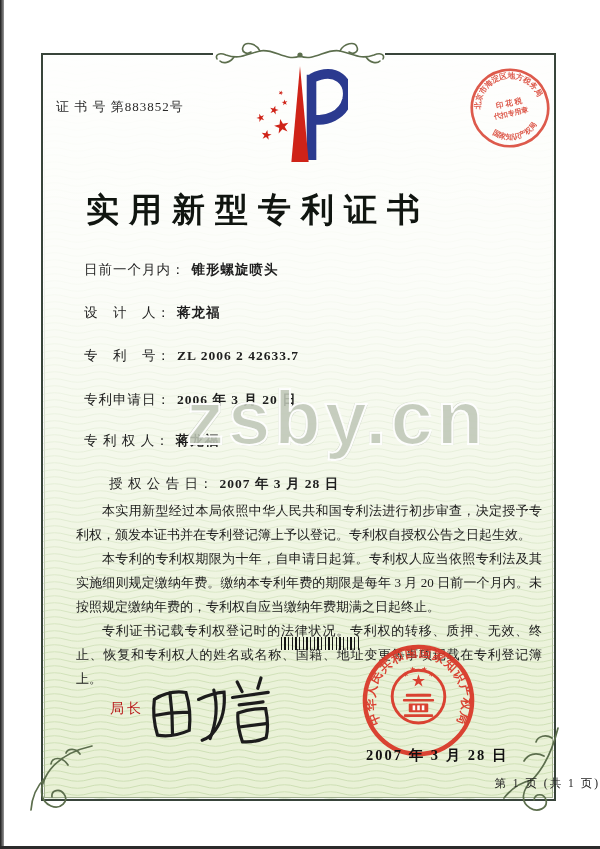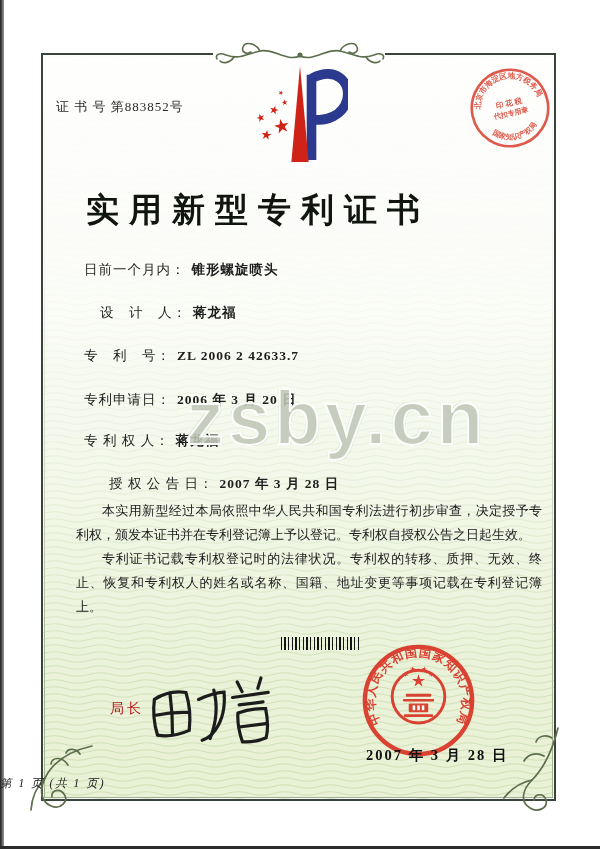--- a/index.html
+++ b/index.html
@@ -25,38 +25,38 @@
   .line-gap{left:213px;top:49px;width:172px;height:9px;background:#fff;z-index:2;}
   .ornament{z-index:3;}
   
   .cert-no{left:56px;top:98px;font-size:13px;letter-spacing:1px;z-index:4;color:#2a2a2a;}
   .logo{left:252px;top:60px;width:96px;height:108px;z-index:4;}
   .tax-stamp{left:468px;top:66px;width:84px;height:84px;z-index:5;transform:rotate(-12deg);opacity:.88;}
   .title{left:0;top:188px;width:516px;text-align:center;font-size:33px;font-weight:bold;
          letter-spacing:10px;z-index:4;color:#101510;}
   .row{left:84px;z-index:4;font-size:13.5px;letter-spacing:1px;white-space:nowrap;}
   .row .fv{font-weight:bold;margin-left:6px;}
-  .r0{top:261px;} .r1{top:304px;margin-left:16px;} .r2{top:347px;} .r3{top:391px;} .r4{top:432px;} .r5{top:475px;margin-left:25px;}
+  .r0{top:261px;} .r1{top:304px;} .r2{top:347px;} .r3{top:391px;} .r4{top:432px;} .r5{top:475px;margin-left:25px;}
   .watermark{
     left:186px;top:374px;z-index:7;font-family:"Liberation Sans","DejaVu Sans",sans-serif;
     font-size:76px;font-weight:bold;letter-spacing:4px;color:rgba(255,255,255,.18);
     -webkit-text-stroke:2px rgba(255,255,255,.95);
     text-shadow:1px 1px 0 rgba(175,185,165,.6),-1px -1px 0 rgba(175,185,165,.6);
   }
   .body-text{left:76px;top:499px;width:466px;z-index:4;}
   .body-text p{margin:0;font-size:13px;line-height:24px;text-indent:2em;text-align:justify;color:#1c1c1c;}
   .barcode{
     left:281px;top:637px;width:80px;height:13px;z-index:4;
     background:repeating-linear-gradient(90deg,#141414 0 1.5px,transparent 1.5px 3px,#141414 3px 5.5px,transparent 5.5px 7px,#141414 7px 8px,transparent 8px 11px);
   }
   .director{left:110px;top:700px;font-size:14px;letter-spacing:3px;z-index:4;color:#b91c1c;}
   .signature{left:146px;top:672px;width:140px;height:86px;z-index:4;}
   .main-seal{left:360px;top:642px;width:117px;height:117px;z-index:5;opacity:.92;}
   .seal-date{left:366px;top:746px;font-size:14.5px;font-weight:bold;letter-spacing:2px;z-index:6;color:#111;}
-  .footer{left:0;top:776px;width:600px;text-align:left;font-size:11.5px;letter-spacing:2px;z-index:4;color:#222;font-style:italic;}
+  .footer{left:0;top:776px;width:600px;text-align:right;font-size:11.5px;letter-spacing:2px;z-index:4;color:#222;}
   svg{display:block;}
 </style>
 </head>
 <body>
 
 <div class="abs edge-left"></div>
 <div class="abs edge-bottom"></div>
 
 <div class="abs frame"></div>
 <svg class="abs pat-svg" xmlns="http://www.w3.org/2000/svg">
@@ -139,20 +139,21 @@
 <div class="abs row r1"><span>设　计　人：</span><span class="fv">蒋龙福</span></div>
 <div class="abs row r2"><span>专　利　号：</span><span class="fv">ZL 2006 2 42633.7</span></div>
 <div class="abs row r3"><span>专利申请日：</span><span class="fv">2006 年 3 月 20 日</span></div>
 <div class="abs row r4"><span>专 利 权 人：</span><span class="fv">蒋龙福</span></div>
 <div class="abs row r5"><span>授 权 公 告 日：</span><span class="fv">2007 年 3 月 28 日</span></div>
 
 <div class="abs watermark">zsby.cn</div>
 
 <div class="abs body-text">
   <p>本实用新型经过本局依照中华人民共和国专利法进行初步审查，决定授予专利权，颁发本证书并在专利登记簿上予以登记。专利权自授权公告之日起生效。</p>
+  <p>本专利的专利权期限为十年，自申请日起算。专利权人应当依照专利法及其实施细则规定缴纳年费。缴纳本专利年费的期限是每年 3 月 20 日前一个月内。未按照规定缴纳年费的，专利权自应当缴纳年费期满之日起终止。</p>
   <p>专利证书记载专利权登记时的法律状况。专利权的转移、质押、无效、终止、恢复和专利权人的姓名或名称、国籍、地址变更等事项记载在专利登记簿上。</p>
 </div>
 
 <div class="abs barcode"></div>
 
 <div class="abs director">局长</div>
 <svg class="abs signature" viewBox="0 0 140 86" xmlns="http://www.w3.org/2000/svg">
   <title>田力普</title>
   <g fill="none" stroke="#1c1c1c" stroke-width="3.2" stroke-linecap="round" transform="rotate(-5 70 43)">
     <path d="M10,22 Q26,14 42,18 Q46,36 42,56 Q24,62 10,58 Q6,40 10,22"></path>

